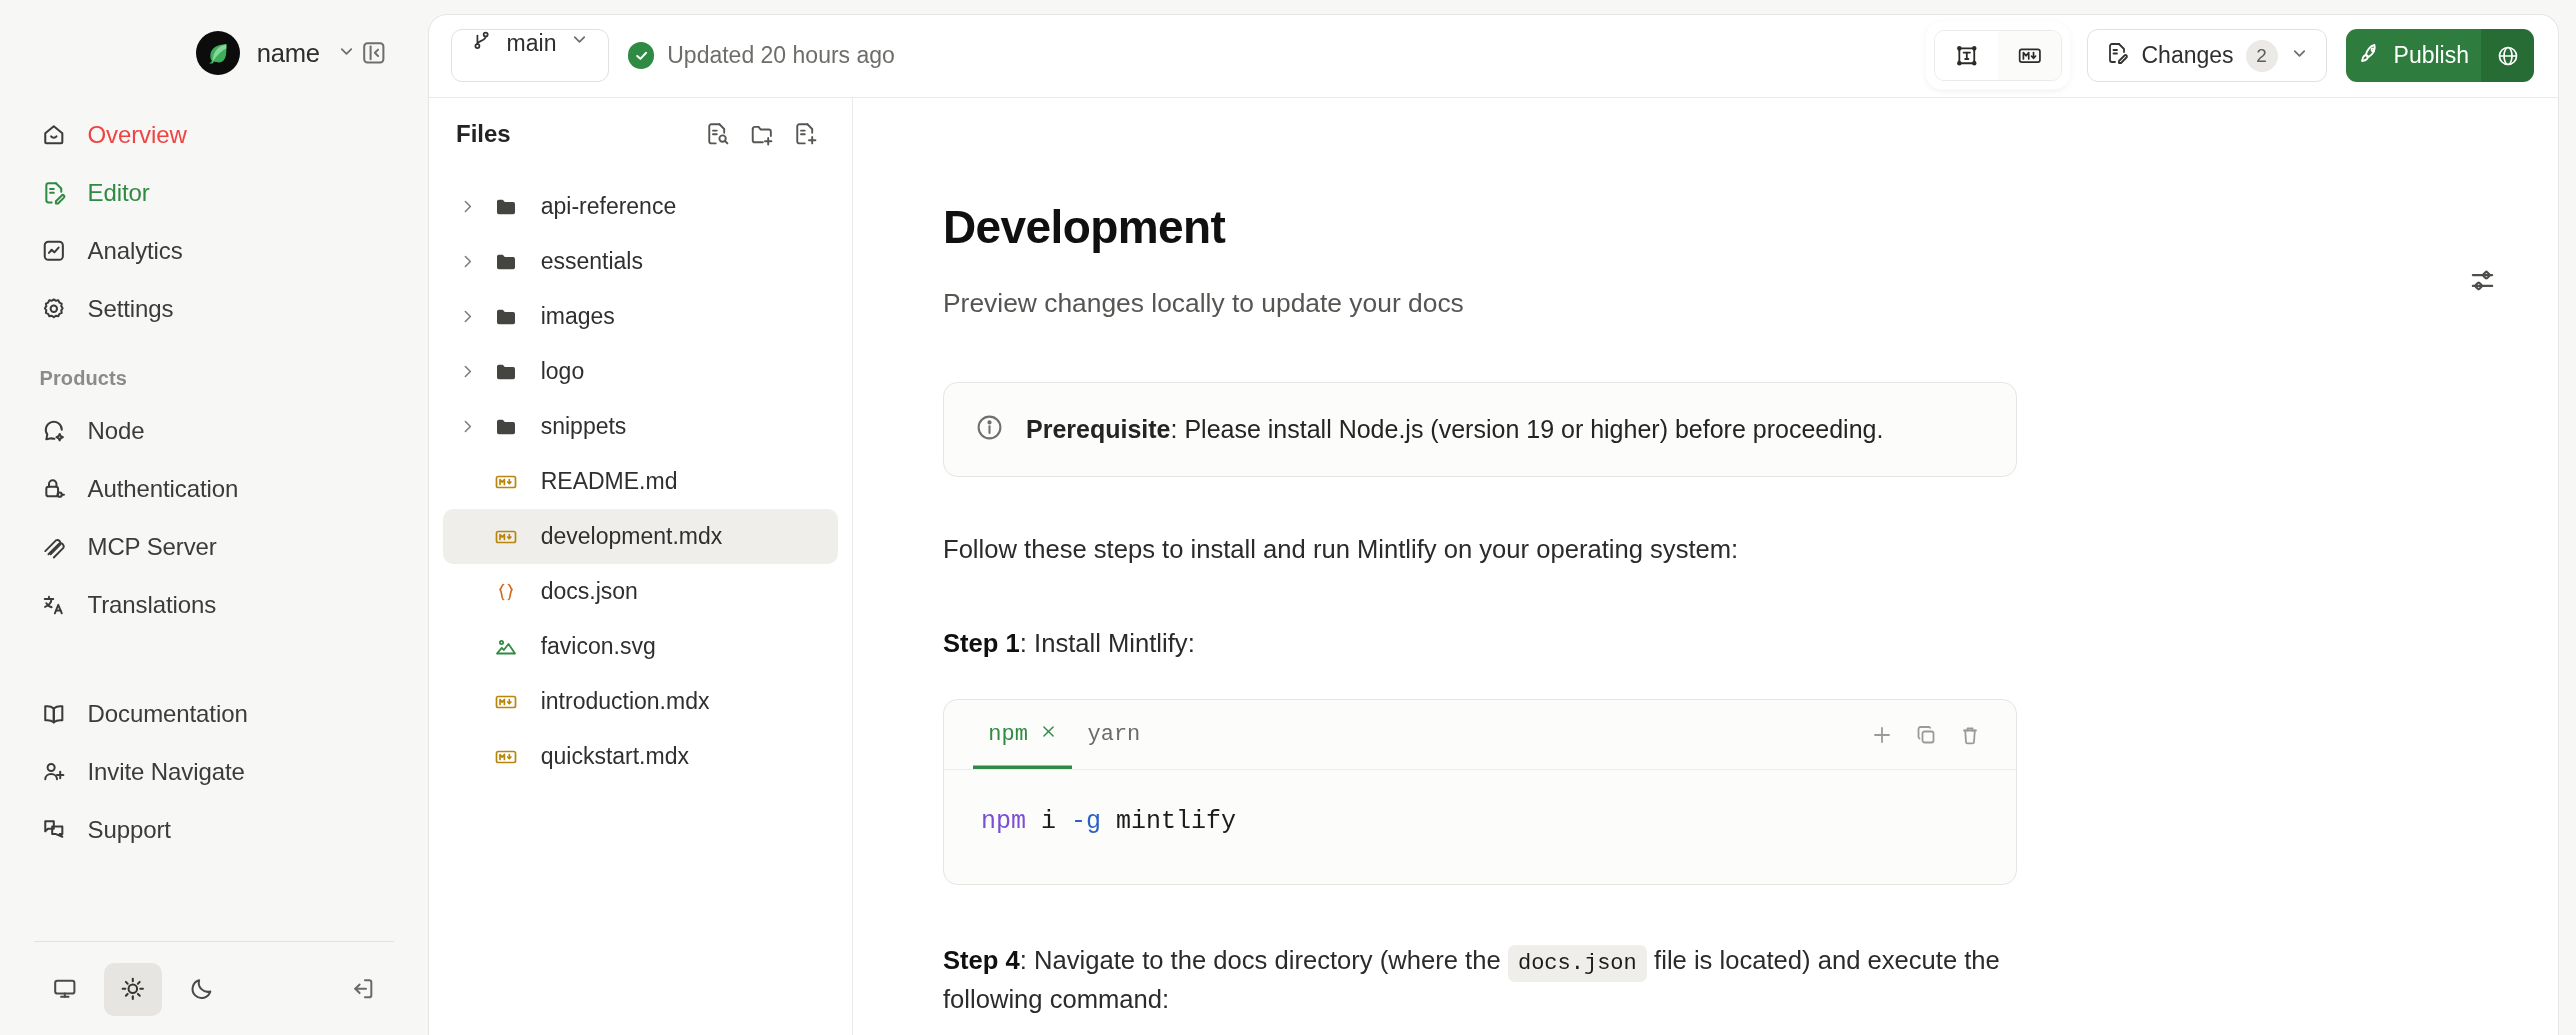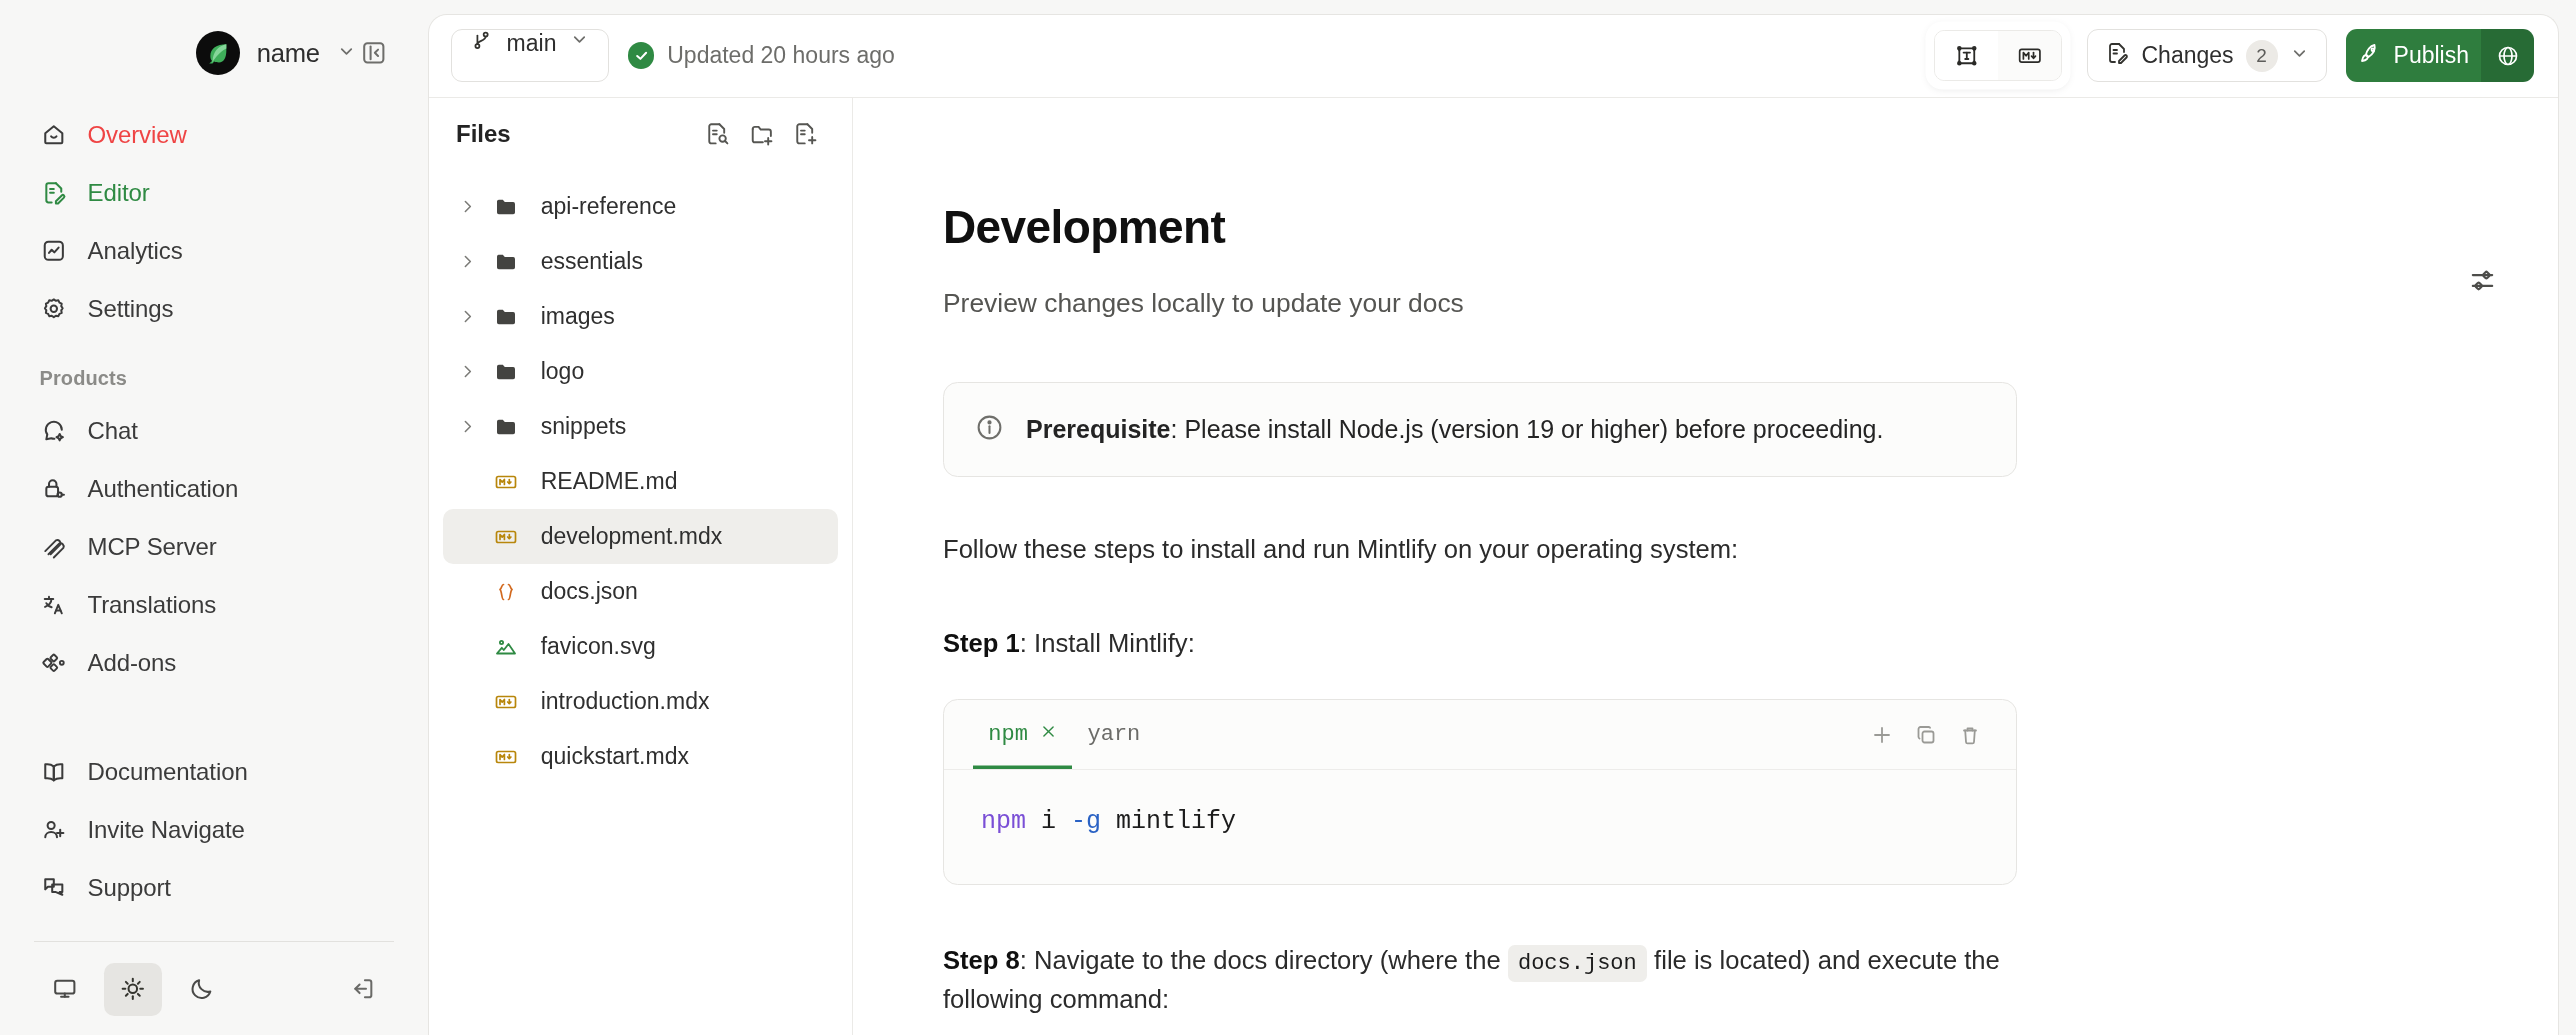--- a/index.html
+++ b/index.html
@@ -345,21 +345,21 @@
   <div class="nav-group-title">Products</div>
 
   <div class="nav-list">
     <div class="nav-item">
       <span class="ico">
         <svg width="25.6" height="25.6" viewBox="0 0 24 24" fill="none" stroke="#3b3b3b" stroke-width="1.9" stroke-linecap="round" stroke-linejoin="round">
             <path d="M19.5 11a7.5 7.5 0 1 0-13.6 4.4L5 20l4.6-1a7.5 7.5 0 0 0 3 .5"></path>
             <path d="M17.5 15l1 2 2 1-2 1-1 2-1-2-2-1 2-1z"></path>
           </svg>
       </span>
-      <span class="nav-label">Chat</span>
+      <span class="nav-label">Node</span>
     </div>
     <div class="nav-item">
       <span class="ico">
         <svg width="25.6" height="25.6" viewBox="0 0 24 24" fill="none" stroke="#3b3b3b" stroke-width="1.9" stroke-linecap="round" stroke-linejoin="round">
             <rect x="5" y="10" width="11" height="9" rx="2"></rect>
             <path d="M7.5 10V7.5a3.5 3.5 0 0 1 7 0V10"></path>
             <circle cx="17.5" cy="17.5" r="2"></circle>
             <line x1="19.5" y1="17.5" x2="21.5" y2="17.5"></line>
           </svg>
       </span>
@@ -379,31 +379,20 @@
         <svg width="25.6" height="25.6" viewBox="0 0 24 24" fill="none" stroke="#3b3b3b" stroke-width="1.8" stroke-linecap="round" stroke-linejoin="round">
             <path d="M3.5 6.5h8"></path>
             <path d="M7.5 4.5v2"></path>
             <path d="M9.8 6.5c0 3-2.5 6-6 7.5"></path>
             <path d="M5 10.5c1.2 2 3 3.2 5 3.8"></path>
             <path d="M13 20l3.2-8 3.3 8"></path>
             <path d="M14.2 17.4h4.1"></path>
           </svg>
       </span>
       <span class="nav-label">Translations</span>
-    </div>
-    <div class="nav-item">
-      <span class="ico">
-        <svg width="25.6" height="25.6" viewBox="0 0 24 24" fill="none" stroke="#3b3b3b" stroke-width="1.8" stroke-linejoin="round">
-            <rect x="3" y="9" width="6" height="6" rx="1" transform="rotate(45 6 12)"></rect>
-            <rect x="9.5" y="5" width="5" height="5" rx="1" transform="rotate(45 12 7.5)"></rect>
-            <rect x="9.5" y="14" width="5" height="5" rx="1" transform="rotate(45 12 16.5)"></rect>
-            <circle cx="19.5" cy="12" r="1.8"></circle>
-          </svg>
-      </span>
-      <span class="nav-label">Add-ons</span>
     </div>
   </div>
 
   <div class="nav-spacer"></div>
 
   <div class="nav-list">
     <div class="nav-item">
       <span class="ico">
         <svg width="25.6" height="25.6" viewBox="0 0 24 24" fill="none" stroke="#3b3b3b" stroke-width="1.9" stroke-linecap="round" stroke-linejoin="round">
             <path d="M12 7c-1.6-1.3-3.6-2-6-2H4v13h2c2.4 0 4.4.7 6 2"></path>
@@ -810,20 +799,20 @@
               <svg width="24" height="24" viewBox="0 0 24 24" fill="none" stroke="#9a9a96" stroke-width="1.8" stroke-linecap="round" stroke-linejoin="round">
                     <path d="M6 7.5h12"></path>
                     <path d="M9.5 7.5V5.5h5v2"></path>
                     <path d="M7.2 7.5 8 19a1.5 1.5 0 0 0 1.5 1.4h5A1.5 1.5 0 0 0 16 19l.8-11.5"></path>
                   </svg>
             </span>
           </div>
           <div class="cb-code"><span class="tok-cmd">npm</span><span> i </span><span class="tok-flag">-g</span><span> mintlify</span></div>
         </div>
 
-        <div class="para step"><b>Step 8</b><span>: Navigate to the docs directory (where the </span><code class="inline">docs.json</code><span> file is located) and execute the following command:</span></div>
+        <div class="para step"><b>Step 4</b><span>: Navigate to the docs directory (where the </span><code class="inline">docs.json</code><span> file is located) and execute the following command:</span></div>
       </div>
     </div>
 
   </div>
 </div>
 </div>
 
 
 </body></html>

